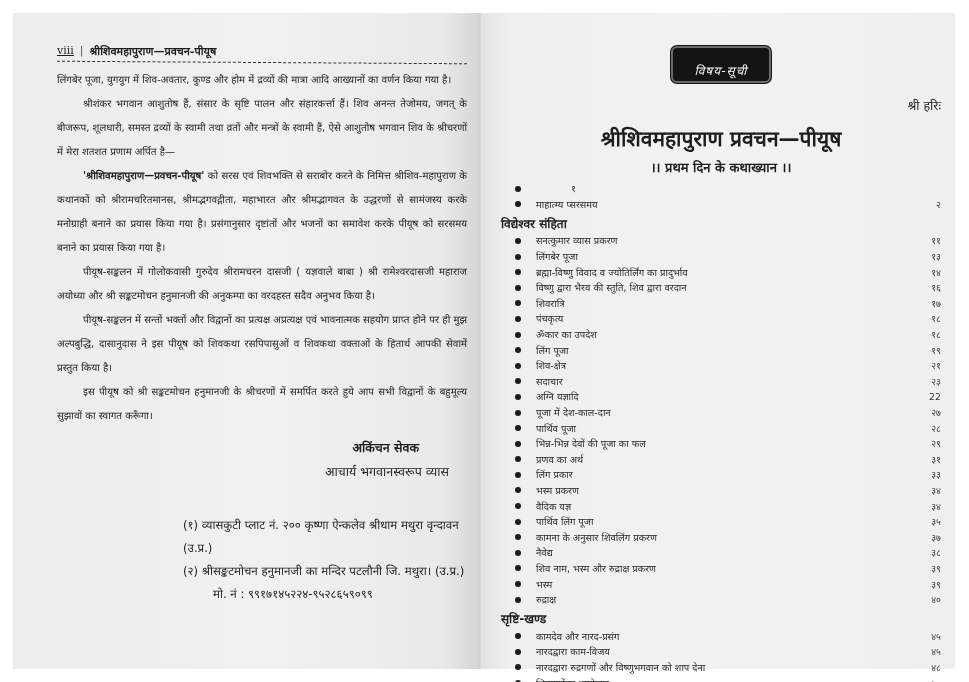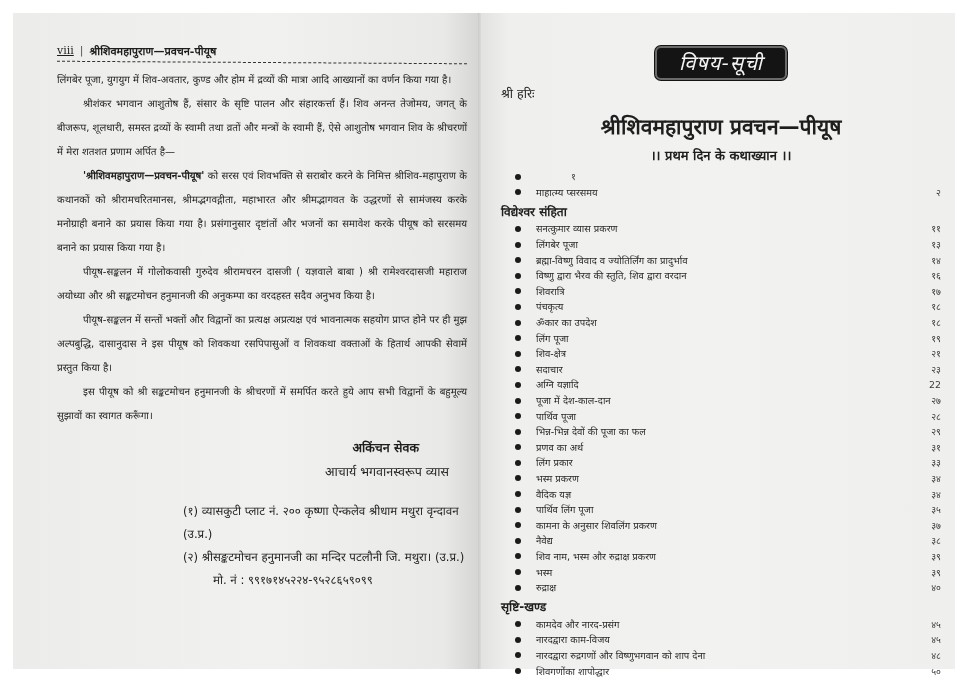--- a/index.html
+++ b/index.html
@@ -26,31 +26,31 @@
   
   .running-head { font-size:11px; display:flex; align-items:center; gap:6px; font-weight:bold; }
   .running-head .pno { font-weight:normal; font-family:"DejaVu Serif", serif;text-decoration:underline; }
   .running-head .sep { font-weight:normal; color:#555; }
   .dash-rule { border-top:1.6px dashed #333; margin:4px 0 5px 0; transform:rotate(0.35deg); }
   .para { font-size:10px; line-height:24px; text-align:justify; margin:0; white-space:normal; }
   .para.indent { text-indent:26px; }
   .para b { font-weight:bold; }
   .sign { text-align:right; font-size:12.5px; line-height:24px; margin-top:8px; padding-right:18px; }
   .sign .s1 { font-weight:bold; padding-right:30px; }
-  .addr { margin-top:16px; padding-left:126px; font-size:11.6px; line-height:23px; }
+  .addr { margin-top:30px; padding-left:126px; font-size:11.6px; line-height:23px; }
   .addr .mob { padding-left:30px; }
 
   
   .banner-wrap { text-align:center; margin-top:33px; }
   .banner {
     display:inline-block; background:#141414; color:#f4f4f4; border:2px solid #6a6a6a;
-    box-shadow:0 0 0 1px #141414; border-radius:6px; padding:1px 22px 2px 22px;
-    font-size:20px; font-style:italic; letter-spacing:1px;
-  }
-  .sri { text-align:left; font-size:12.5px; margin-top:5px; }
+    box-shadow:0 0 0 1px #141414; border-radius:6px; padding:14px 22px 2px 22px;
+    font-size:12px; font-style:italic; letter-spacing:1px;
+  }
+  .sri { text-align:right; font-size:12.5px; margin-top:14px; }
   .book-title { text-align:center; font-size:21px; font-weight:bold; margin-top:12px; line-height:26px; }
   .day-head { text-align:center; font-size:13px; font-weight:bold; margin-top:6px; margin-bottom:5px; }
   .toc-list { list-style:none; margin:0; padding:0; }
   .toc-item { display:flex; align-items:center; height:15.6px; font-size:9.6px; padding-left:14px; }
   .toc-item .bullet { width:6px; height:6px; border-radius:50%; background:#1b1b1b; margin-right:15px; flex:0 0 6px; }
   .toc-item .label { flex:1; color:#2a2a2a; }
   .toc-item .pg { width:40px; text-align:right; color:#3a3a3a; font-size:9.4px; }
   .section-head { font-size:12px; font-weight:bold; margin:4px 0 1px 0; height:16px; line-height:16px; }
 </style>
 </head>

